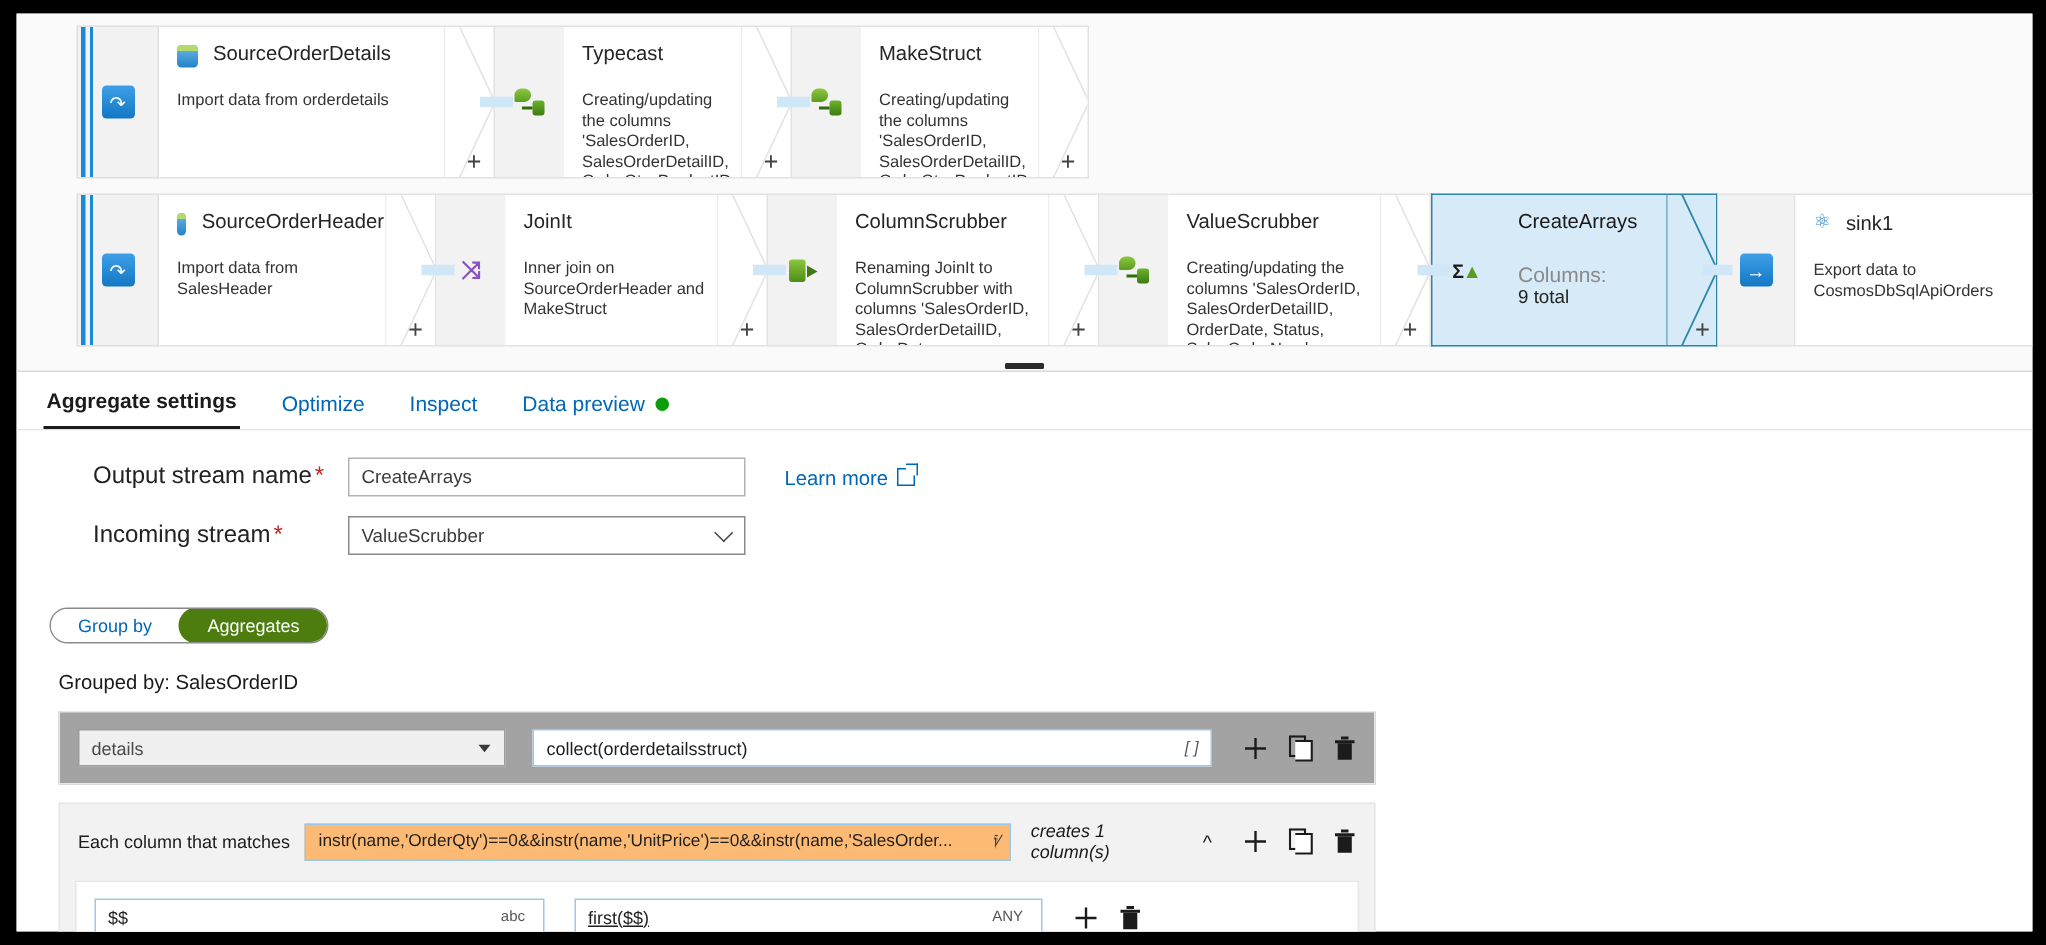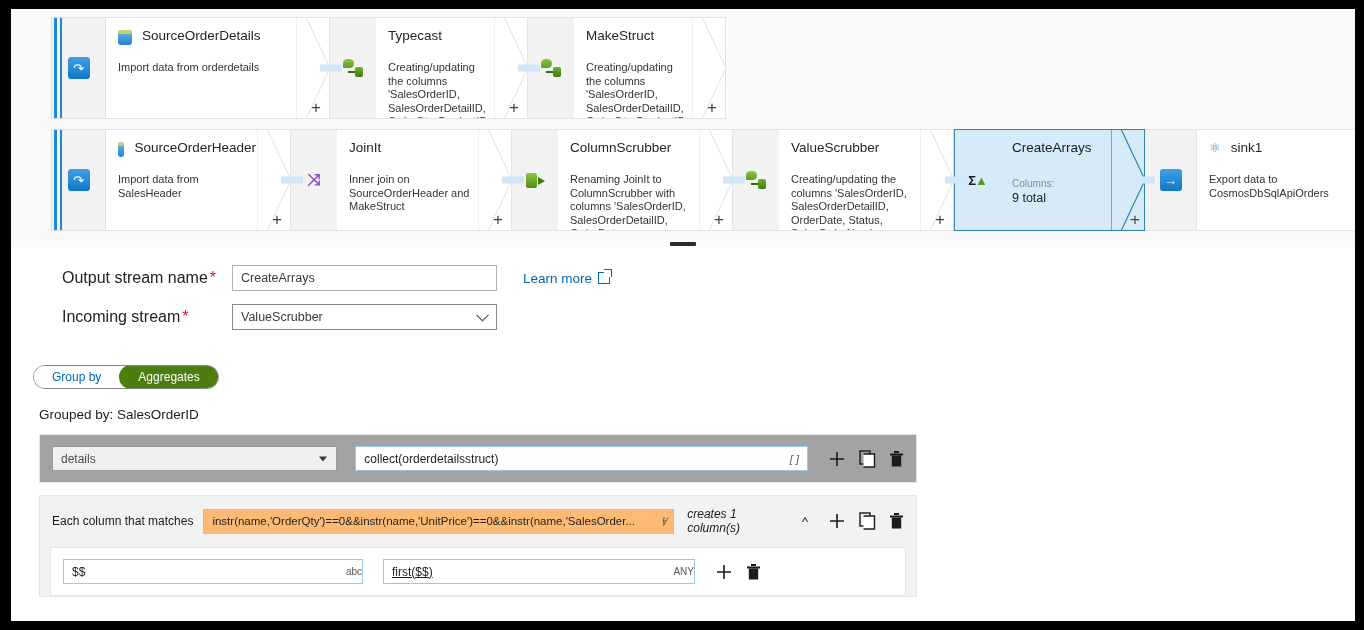--- a/index.html
+++ b/index.html
@@ -86,21 +86,21 @@
   .node .plus {
     position: absolute; right: 8px; bottom: 2px;
     font-size: 17px; color: #444; line-height: 1;
   }
   .node.selected {
     background: #d6eaf7;
     border-color: #2e86ab;
     border-left: none;
   }
   .node.selected .node-title { color: #1a1a1a; }
-  .sub-label { color: #8a8a8a; font-size: 10px; }
+  .sub-label { color: #8a8a8a; font-size: 14px; }
   .sub-val { color: #222; font-size: 12.5px; margin-top: 1px; }
 
   
   .conn {
     position: relative;
     width: 46px;
     background: #f2f2f2;
     border-top: 1px solid #e2e2e2;
     border-bottom: 1px solid #e2e2e2;
     display: flex; align-items: center; justify-content: center;
@@ -323,21 +323,21 @@
     padding: 11px 12px; display: flex; align-items: center;
   }
   .small-box {
     height: 25px; background: #fff; border: 1px solid #9cc8e8;
     font-size: 12px; color: #1f1f1f; display: flex; align-items: center;
     padding: 0 8px; position: relative;
   }
   .sb-left { width: 300px; }
   .sb-right { width: 312px; margin-left: 20px; text-decoration: underline; }
   .type-hint {
-    position: absolute; right: 0; font-size: 10px; color: #555; margin-left: 48px;
+    position: absolute; right: 12px; font-size: 10px; color: #555; margin-left: 48px;
   }
 </style>
 </head>
 <body>
 
 <div class="frame">
 
   <div class="canvas">
 
     <div class="flow-row row1">
@@ -505,20 +505,35 @@
           <span>sink1</span>
         </div>
         <div class="node-desc">Export data to CosmosDbSqlApiOrders</div>
 
       </div>
     </div>
 
     <div class="nub"></div>
   </div>
 
+  <div class="tabbar">
+    <div class="tab active">
+      <span>Aggregate settings</span>
+    </div>
+    <div class="tab">
+      <span>Optimize</span>
+    </div>
+    <div class="tab">
+      <span>Inspect</span>
+    </div>
+    <div class="tab">
+      <span>Data preview</span>
+      <span class="dot-green"></span>
+    </div>
+  </div>
 
   <div class="body">
 
     <div class="field-row">
       <div class="field-label">
         <span>Output stream name</span><span class="req">*</span>
       </div>
       <input class="txtbox" value="CreateArrays" style="">
       <div class="learn">
         <span>Learn more</span>

